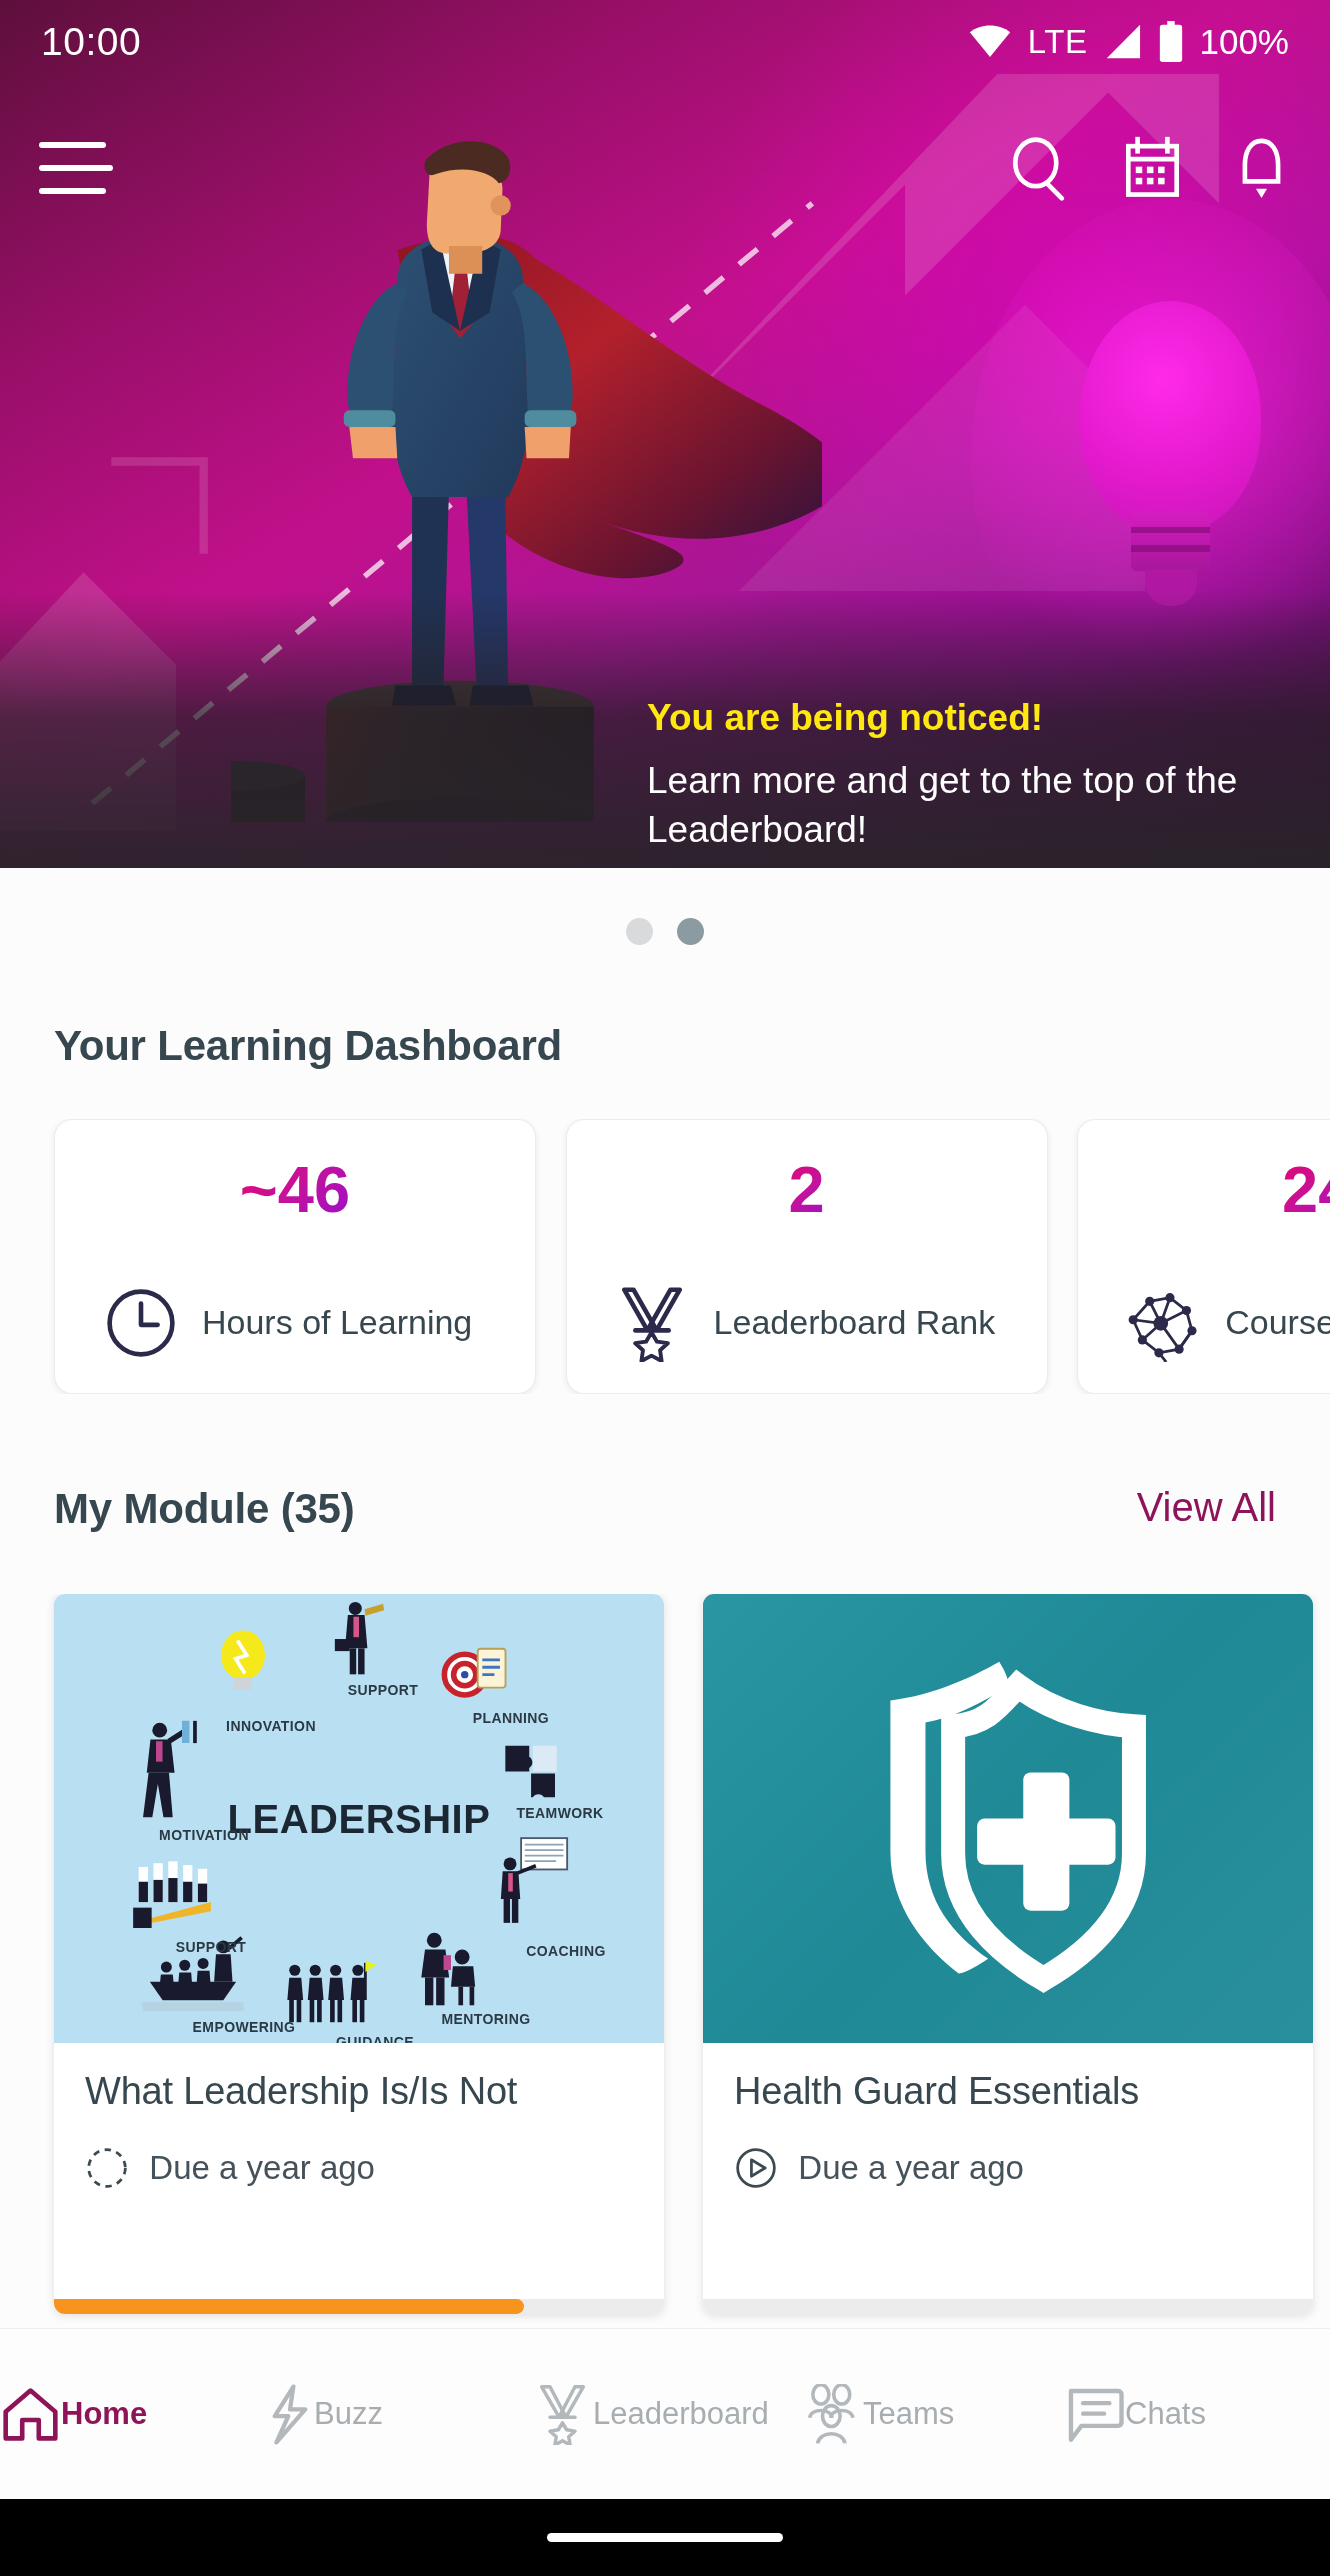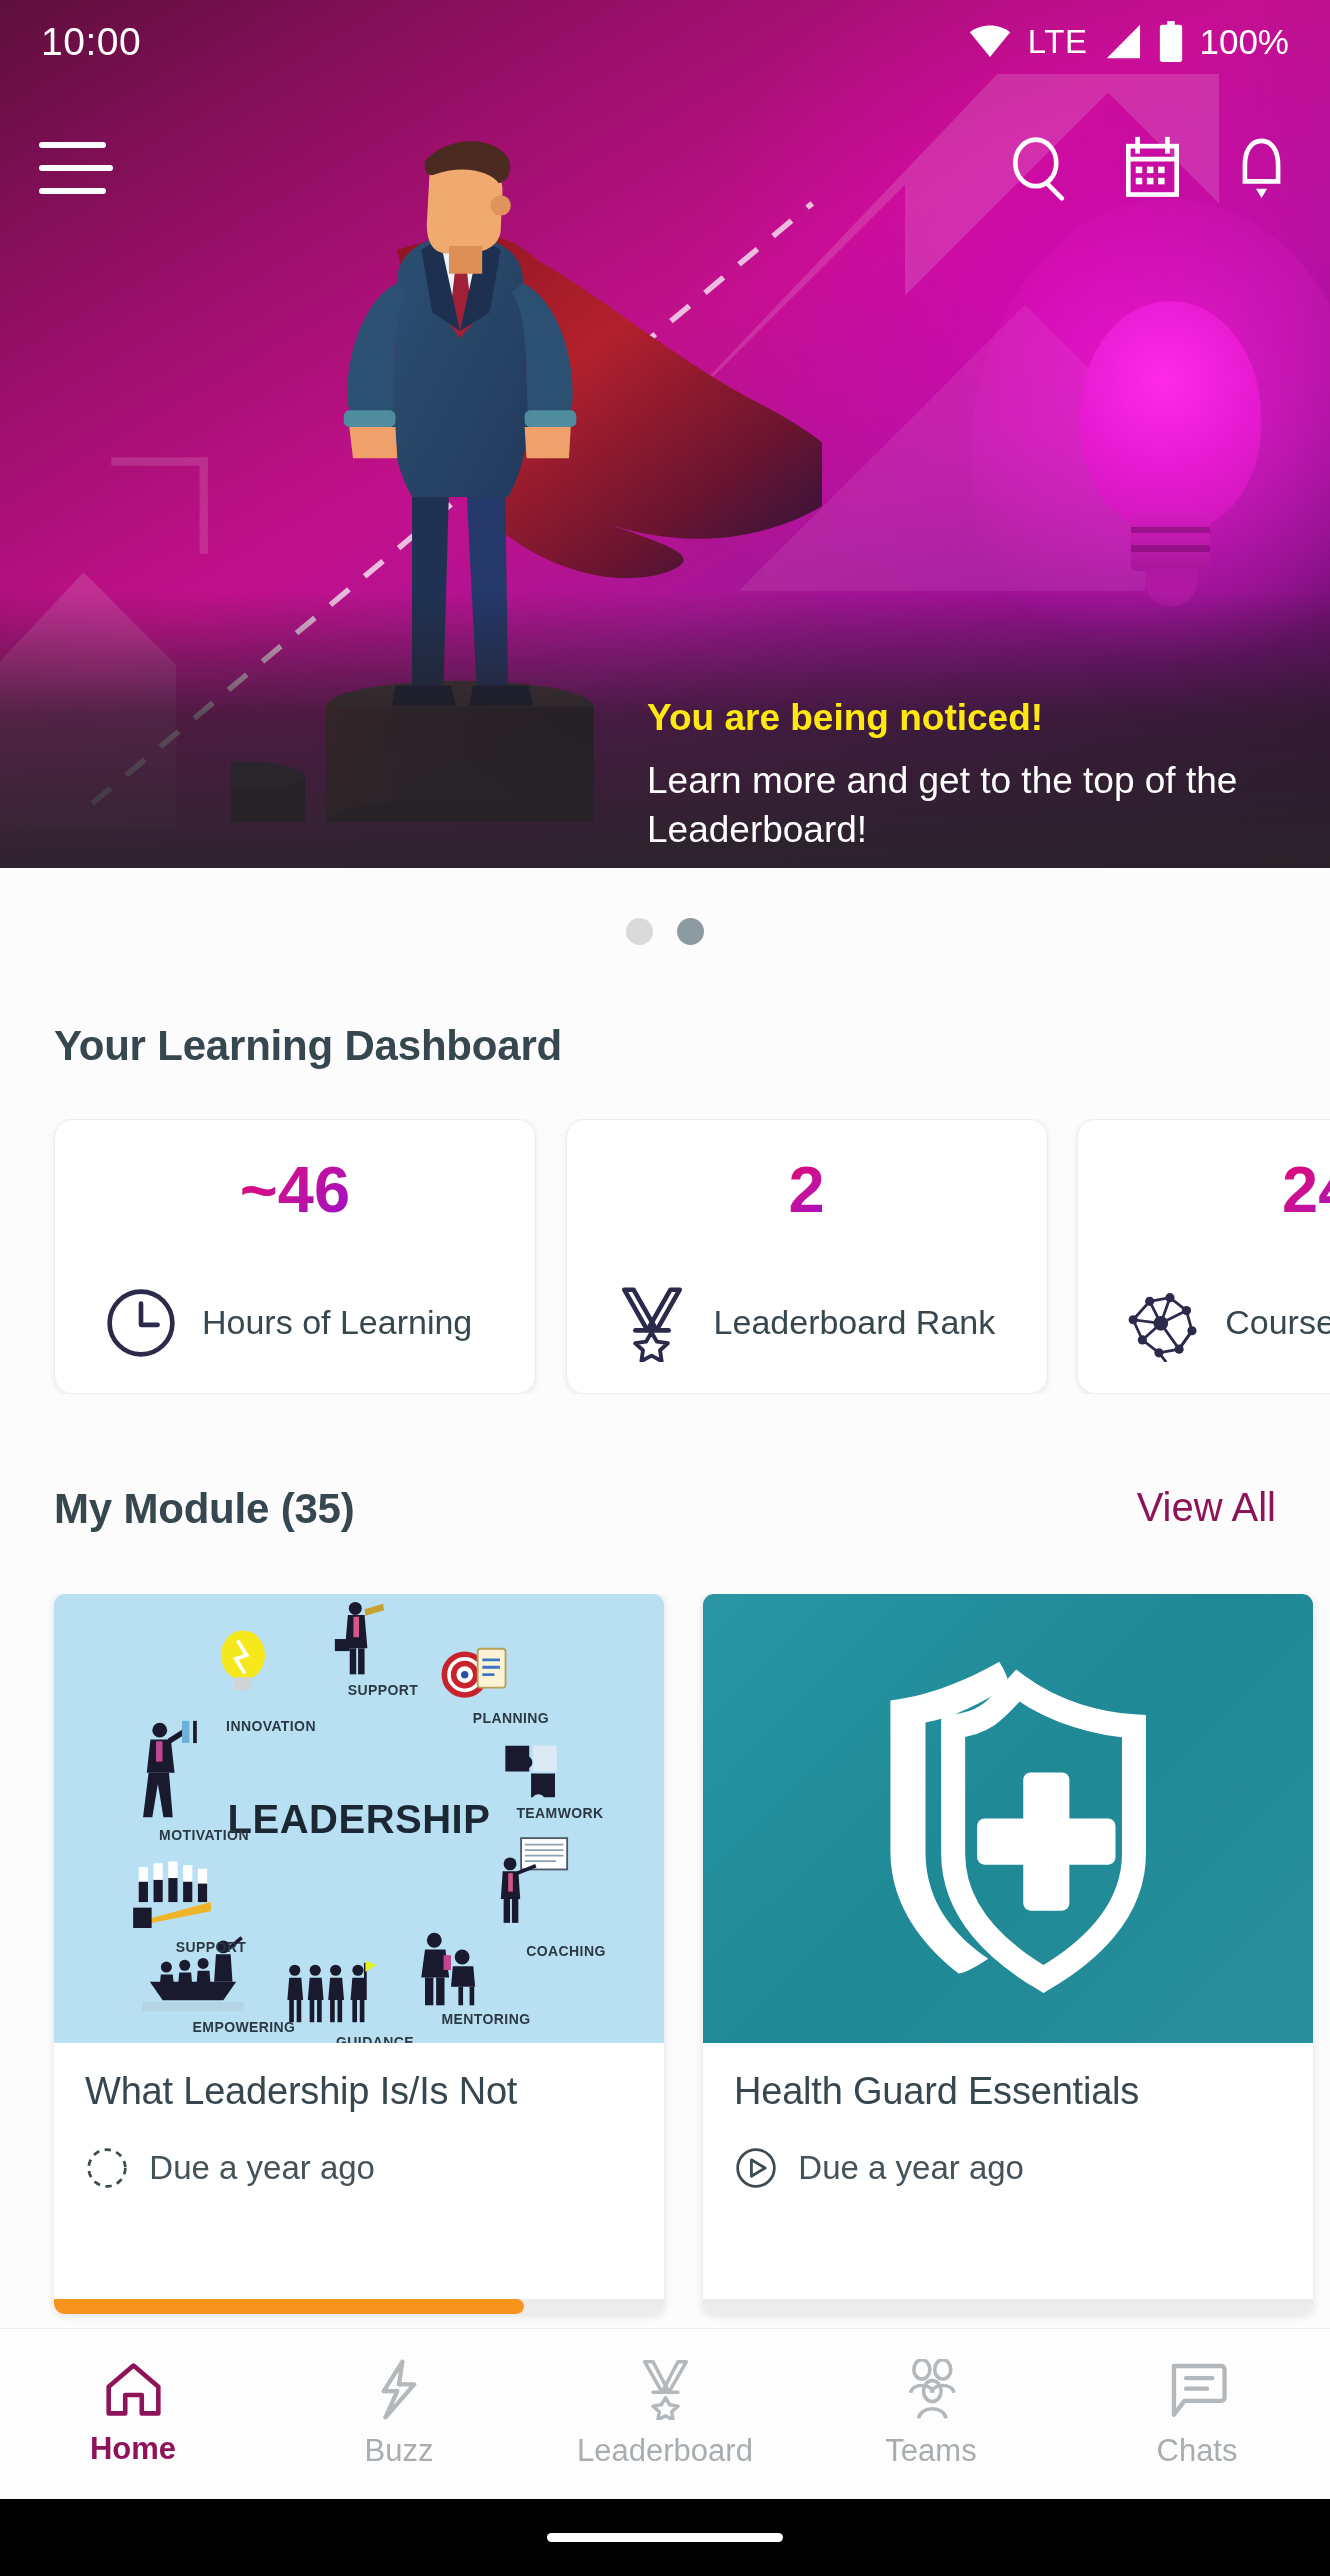--- a/index.html
+++ b/index.html
@@ -208,22 +208,22 @@
     display:flex; align-items:center; justify-content:center;
   }
 
   
   .bottomnav{
     position:absolute; left:0; bottom:77px; width:1330px; height:171px;
     background:#fdfdfd; border-top:0.9px solid #eceff1;
     display:flex; align-items:center; z-index:30;
   }
   .nav-item{
-    flex:1; display:flex; flex-direction:column; align-items:center;
-    gap:13px; cursor:pointer;
+    flex:1; display:flex; flex-direction:row; align-items:center;
+    cursor:pointer;
   }
   .nav-label{ font-size:31px; color:#a7adb0; }
   .nav-item.active .nav-label{ color:#8e1459; font-weight:bold; }
 
   
   .gesturebar{
     position:absolute; left:0; bottom:0; width:1330px; height:77px;
     background:#000; display:flex; align-items:center; justify-content:center;
   }
   .gesturebar i{ display:block; width:236px; height:8.3px; border-radius:5.5px; background:#fff; }

